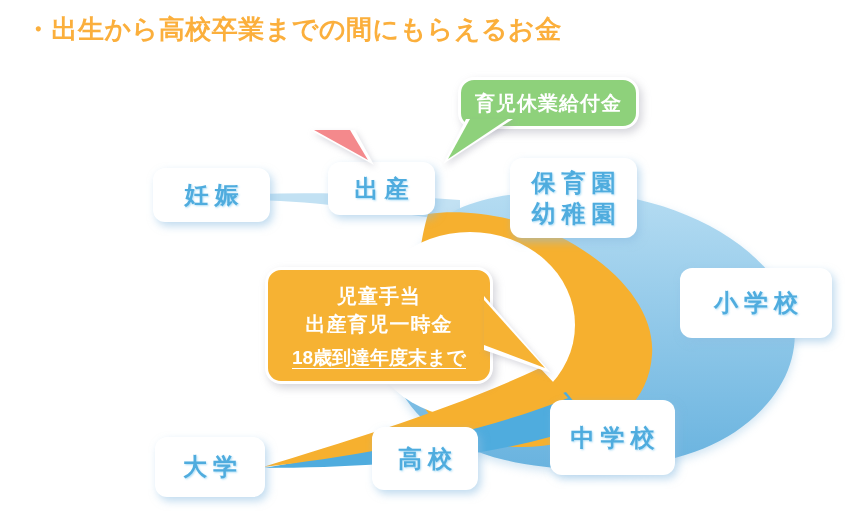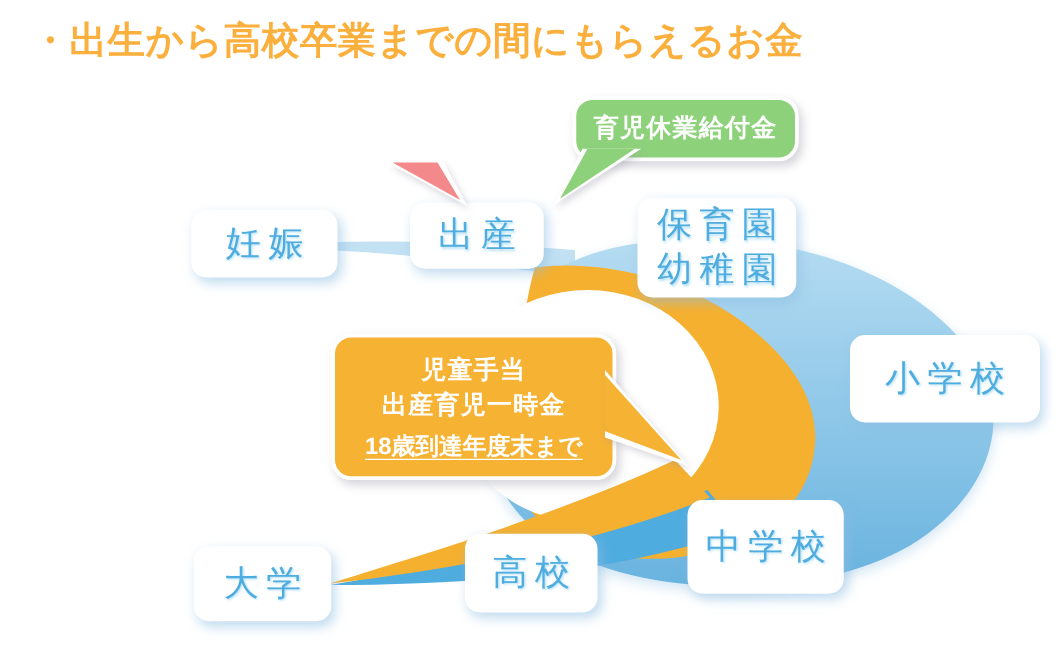--- a/index.html
+++ b/index.html
@@ -3,39 +3,39 @@
 <meta charset="utf-8">
 <style>
   html,body{margin:0;padding:0;background:#fff;}
   #canvas{
     position:relative;width:849px;height:518px;overflow:hidden;background:#fff;
     font-family:"Liberation Sans","DejaVu Sans",sans-serif;
   }
   
   .page-title{
     position:absolute;left:25px;top:12px;width:560px;
-    font-size:30px;font-weight:bold;color:var(--title_orange);
+    font-size:26px;font-weight:bold;color:var(--title_orange);
     letter-spacing:0.5px;white-space:nowrap;
   }
   
   #swoosh{position:absolute;left:0;top:0;z-index:0;}
   .sw-line{fill:var(--swoosh_line_blue);}
   .sw-blue{fill:url(#bluegrad);filter:drop-shadow(0px 4px 5px rgba(140,190,225,.40));}
   .sw-orange{fill:var(--swoosh_orange);}
   .sw-white{fill:#ffffff;}
   .sw-tail-blue{fill:var(--tail_blue);}
   .sw-tail-orange{fill:var(--swoosh_orange);}
   .stop-light{stop-color:var(--swoosh_blue_light);}
   .stop-deep{stop-color:var(--swoosh_blue_deep);}
   
   .stage{
     position:absolute;z-index:2;background:#fff;border-radius:12px;
     box-shadow:3px 4px 9px rgba(140,190,225,.55);
     display:flex;flex-direction:column;align-items:center;justify-content:center;
-    color:var(--stage_blue);font-weight:normal;font-size:28px;letter-spacing:6px;
+    color:var(--stage_blue);font-weight:bold;font-size:24px;letter-spacing:6px;
     text-shadow:1px 1px 2px rgba(160,215,245,.85);
   }
   .stage .stage-line{display:block;line-height:1.3;text-indent:6px;}
   #st-pregnancy{left:153px;top:168px;width:117px;height:54px;}
   #st-birth{left:328px;top:162px;width:107px;height:53px;}
   #st-kindergarten{left:510px;top:158px;width:127px;height:80px;}
   #st-elementary{left:680px;top:268px;width:152px;height:70px;justify-content:center;}
   #st-junior-high{left:550px;top:400px;width:125px;height:75px;}
   #st-high-school{left:372px;top:427px;width:106px;height:63px;}
   #st-university{left:155px;top:437px;width:110px;height:60px;}

